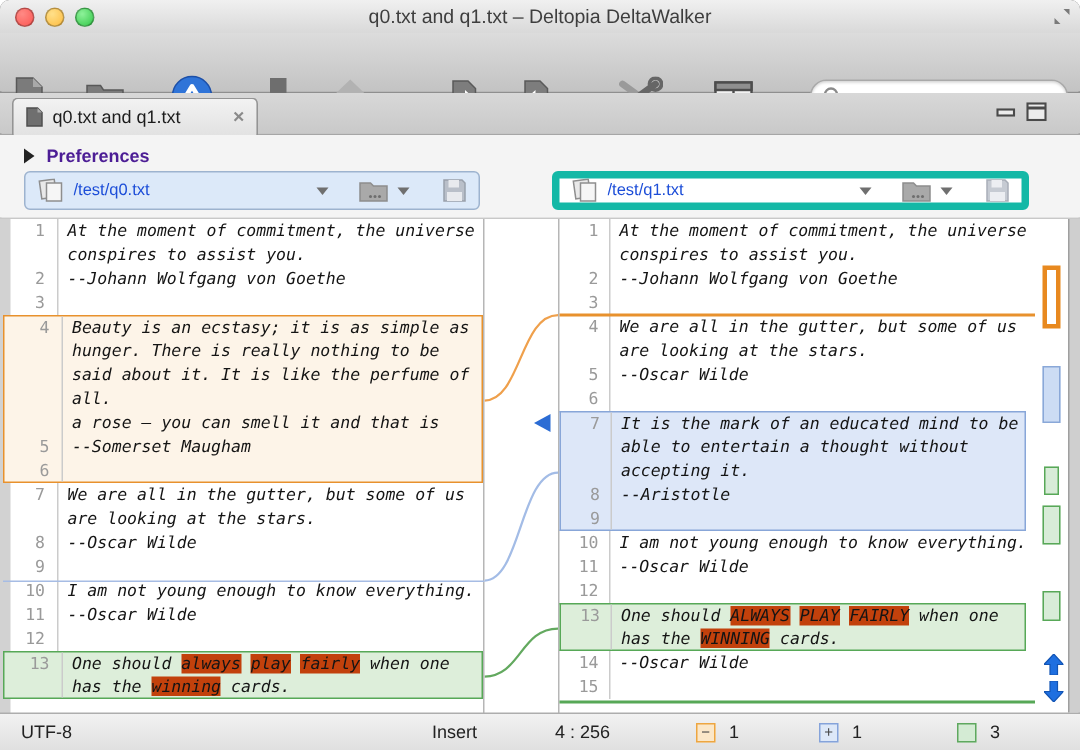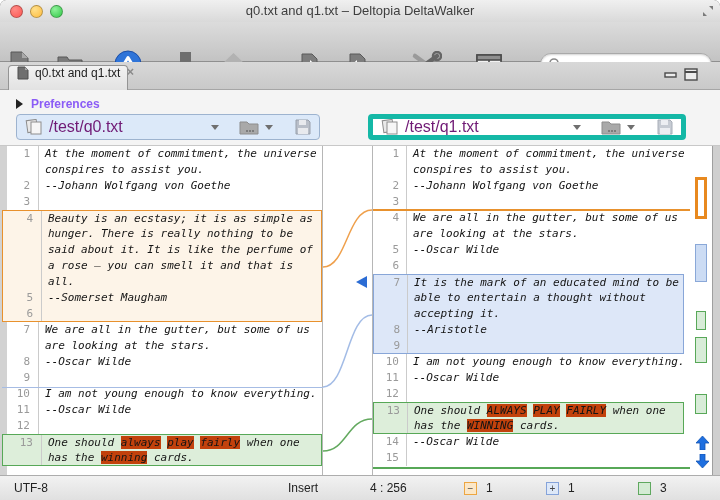--- a/index.html
+++ b/index.html
@@ -26,39 +26,39 @@
   .caret{ width:0; height:0; border-left:4px solid transparent; border-right:4px solid transparent;
           border-top:5px solid #2e2e2e; margin-top:10px; }
   .searchbox{ position:absolute; left:540px; top:31px; width:172px; height:22px; background:#fff;
     border:1px solid #a9a9a9; border-radius:11px; box-shadow:inset 0 1px 2px rgba(0,0,0,.18);
     display:flex; align-items:center; padding-left:7px; }
   .searchbox input{ border:none; outline:none; background:transparent; width:140px; font-size:12px; }
 
   
   .tabstrip{ position:absolute; left:0; top:62px; width:720px; height:28px;
     background:linear-gradient(#d8d8d8,#c9c9c9); border-bottom:1px solid #a6a6a6; }
-  .tab{ position:absolute; left:8px; top:3px; width:120px; height:25px;
+  .tab{ position:absolute; left:8px; top:3px; width:164px; height:25px;
     background:linear-gradient(#f2f2f2,#e2e2e2); border:1px solid #949494; border-bottom:none;
-    border-radius:4px 4px 0 0; display:flex; align-items:flex-start; padding:0 8px; gap:6px; }
+    border-radius:4px 4px 0 0; display:flex; align-items:center; padding:0 8px; gap:6px; }
   .tab-label{ font-size:12px; color:#1c1c1c; flex:1; white-space:nowrap; }
   .tab-close{ color:#8a8a8a; font-size:13px; font-weight:bold; line-height:12px; }
   .mini-ctl{ position:absolute; top:8px; }
 
   
   .content-top{ position:absolute; left:0; top:90px; width:720px; height:55px; background:#f4f4f4; }
   .prefs{ position:absolute; left:16px; top:7px; display:flex; align-items:center; gap:8px; }
   .disc-tri{ width:0; height:0; border-top:5px solid transparent; border-bottom:5px solid transparent;
              border-left:7px solid #222; }
-  .prefs-label{ font-size:12px; font-weight:bold; color:#8b5cf6; }
+  .prefs-label{ font-size:12px; font-weight:bold; color:#4c1d95; }
 
   .pathfield{ position:absolute; top:24px; height:26px; border-radius:4px; display:flex;
               align-items:center; padding:0 8px; gap:6px; }
   .pf-left{ left:16px; width:304px; background:#dce9f9; border:1px solid #9db3cf; }
   .pf-right{ left:368px; width:318px; background:#ffffff; border:5px solid #14b8a6; }
-  .pf-text{ font-size:16px; color:#701a75; flex:1; white-space:nowrap; overflow:hidden; }
+  .pf-text{ font-size:11px; color:#1d4ed8; flex:1; white-space:nowrap; overflow:hidden; }
   .pf-caret{ width:0; height:0; border-left:4px solid transparent; border-right:4px solid transparent;
              border-top:5px solid #6f6f6f; }
 
   
   .editor{ position:absolute; left:0; top:145px; width:720px; height:330px; background:#fff;
            border-top:1px solid #c8c8c8; }
   .pane{ position:absolute; top:0; height:330px; background:#fff; }
   .pane-left{ left:0; width:323px; border-right:1px solid #b6b6b6; }
   .pane-right{ left:372px; width:318px; border-left:1px solid #b6b6b6; }
   .left-strip{ position:absolute; left:0; top:0; bottom:0; width:7px; background:#d2d2d2; }
@@ -332,25 +332,25 @@
         <div class="row hl hl-orange">
           <span class="ln"></span>
           <span class="code">hunger. There is really nothing to be</span>
         </div>
         <div class="row hl hl-orange">
           <span class="ln"></span>
           <span class="code">said about it. It is like the perfume of</span>
         </div>
         <div class="row hl hl-orange">
           <span class="ln"></span>
+          <span class="code">all.</span>
+        </div>
+        <div class="row hl hl-orange">
+          <span class="ln"></span>
           <span class="code">a rose – you can smell it and that is</span>
-        </div>
-        <div class="row hl hl-orange">
-          <span class="ln"></span>
-          <span class="code">all.</span>
         </div>
         <div class="row hl hl-orange">
           <span class="ln">5</span>
           <span class="code">--Somerset Maugham</span>
         </div>
         <div class="row hl hl-orange be">
           <span class="ln">6</span>
           <span class="code"></span>
         </div>
         <div class="row">

